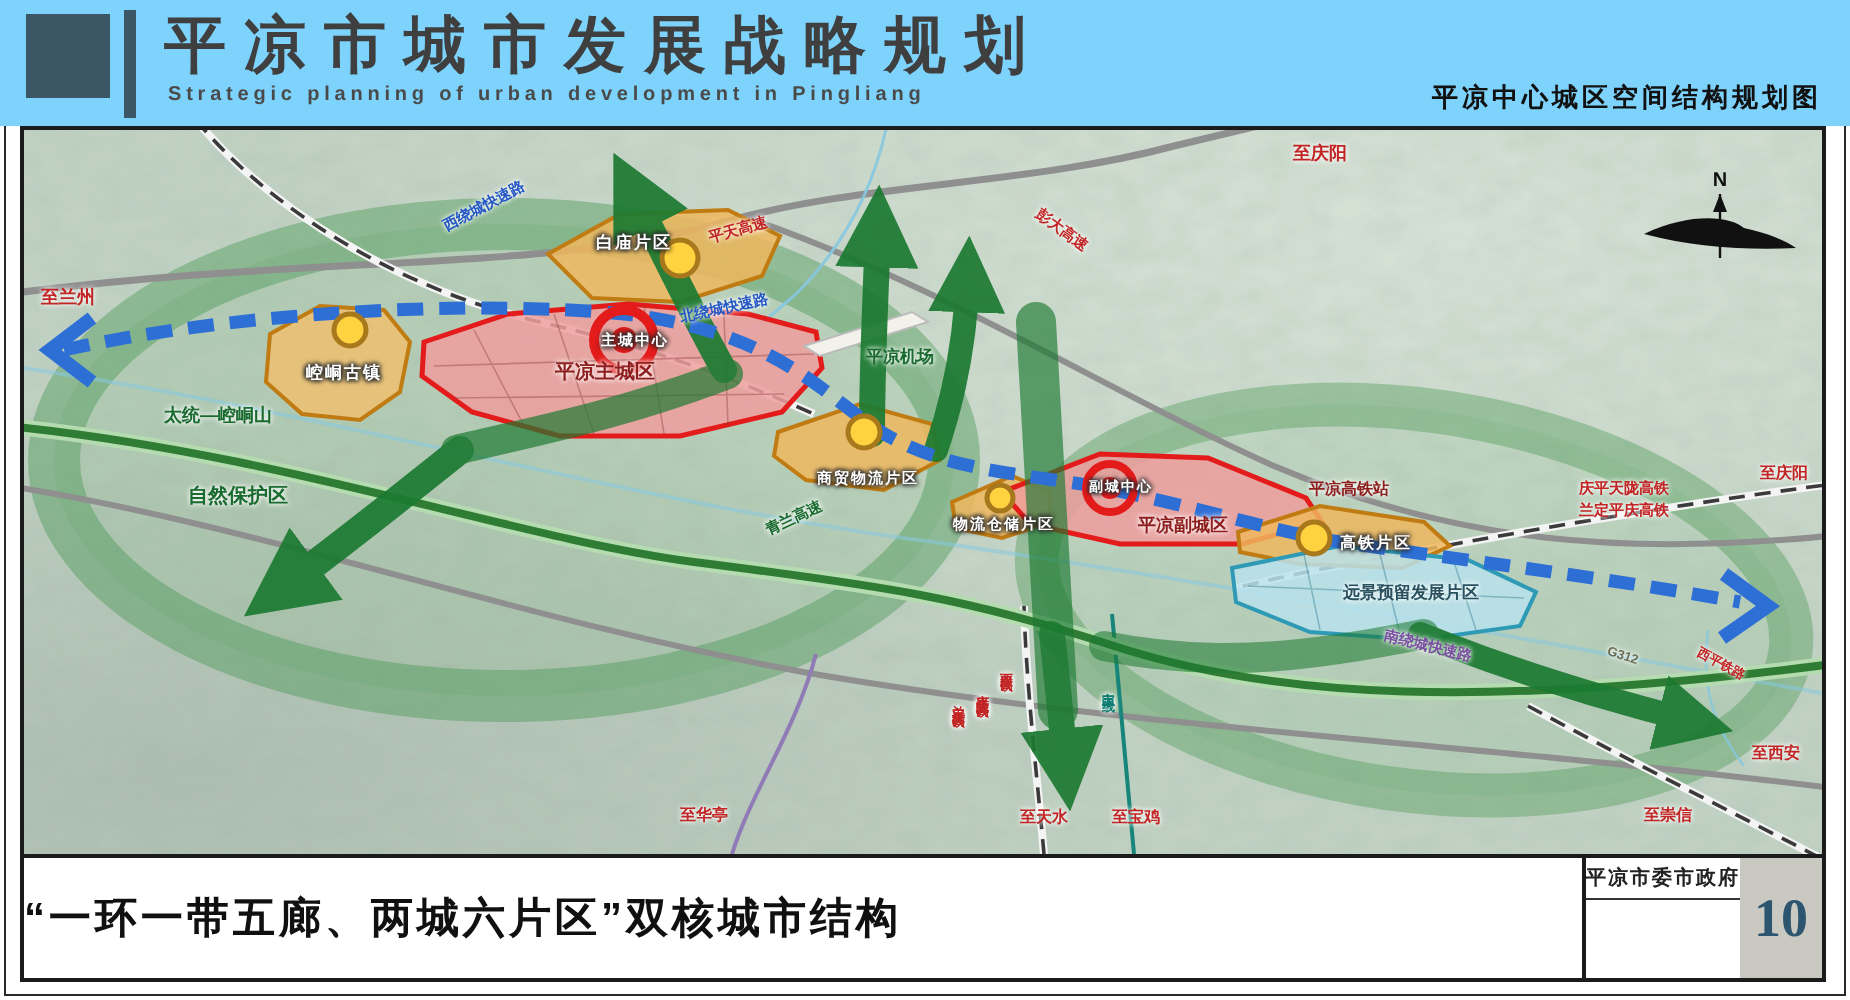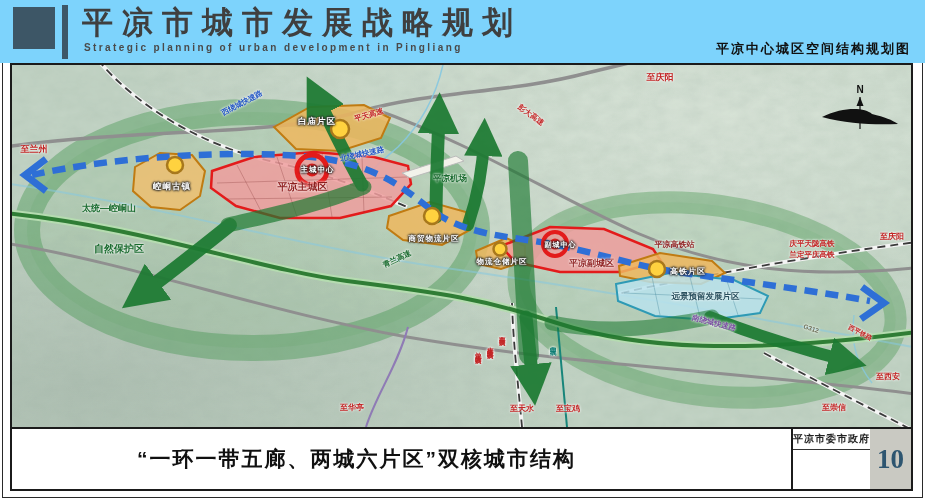--- a/index.html
+++ b/index.html
@@ -25,21 +25,21 @@
   .labels{position:absolute;left:0;top:0;width:100%;height:100%;pointer-events:none;}
   .ml{position:absolute;white-space:nowrap;font-weight:600;line-height:1;
       text-shadow:0 0 2px rgba(255,255,255,.95),0 0 3px rgba(255,255,255,.8);}
   .mlz{font-weight:700;letter-spacing:1px;
       text-shadow:0 1px 2px rgba(45,45,45,.95),0 -1px 2px rgba(45,45,45,.95),
                   1px 0 2px rgba(45,45,45,.95),-1px 0 2px rgba(45,45,45,.95);}
   .mlb{font-weight:800;padding-left:11px;}
   .mlv{writing-mode:vertical-rl;letter-spacing:1px;}
   
   .ftr{flex:1;display:flex;background:#fff;}
-  .cap{flex:1;display:flex;align-items:center;justify-content:center;
+  .cap{flex:1;display:flex;align-items:center;justify-content:flex-start;
        padding-right:90px;box-sizing:border-box;}
   .cap span{font-size:21px;font-weight:800;color:#101010;letter-spacing:2px;}
   .pagebox{width:118px;border-left:2px solid #1b1b1b;display:flex;flex-direction:row;}
   .agency{height:20px;display:flex;align-items:center;justify-content:center;
           font-size:10px;font-weight:700;color:#222;letter-spacing:1px;
           font-family:"Liberation Serif","DejaVu Serif",serif;border-bottom:1.5px solid #333;}
   .pnum{flex:1;background:#c9c9c2;display:flex;align-items:center;justify-content:center;
         font-size:27px;font-weight:800;color:#2d5570;
         font-family:"Liberation Serif","DejaVu Serif",serif;}
 </style>

